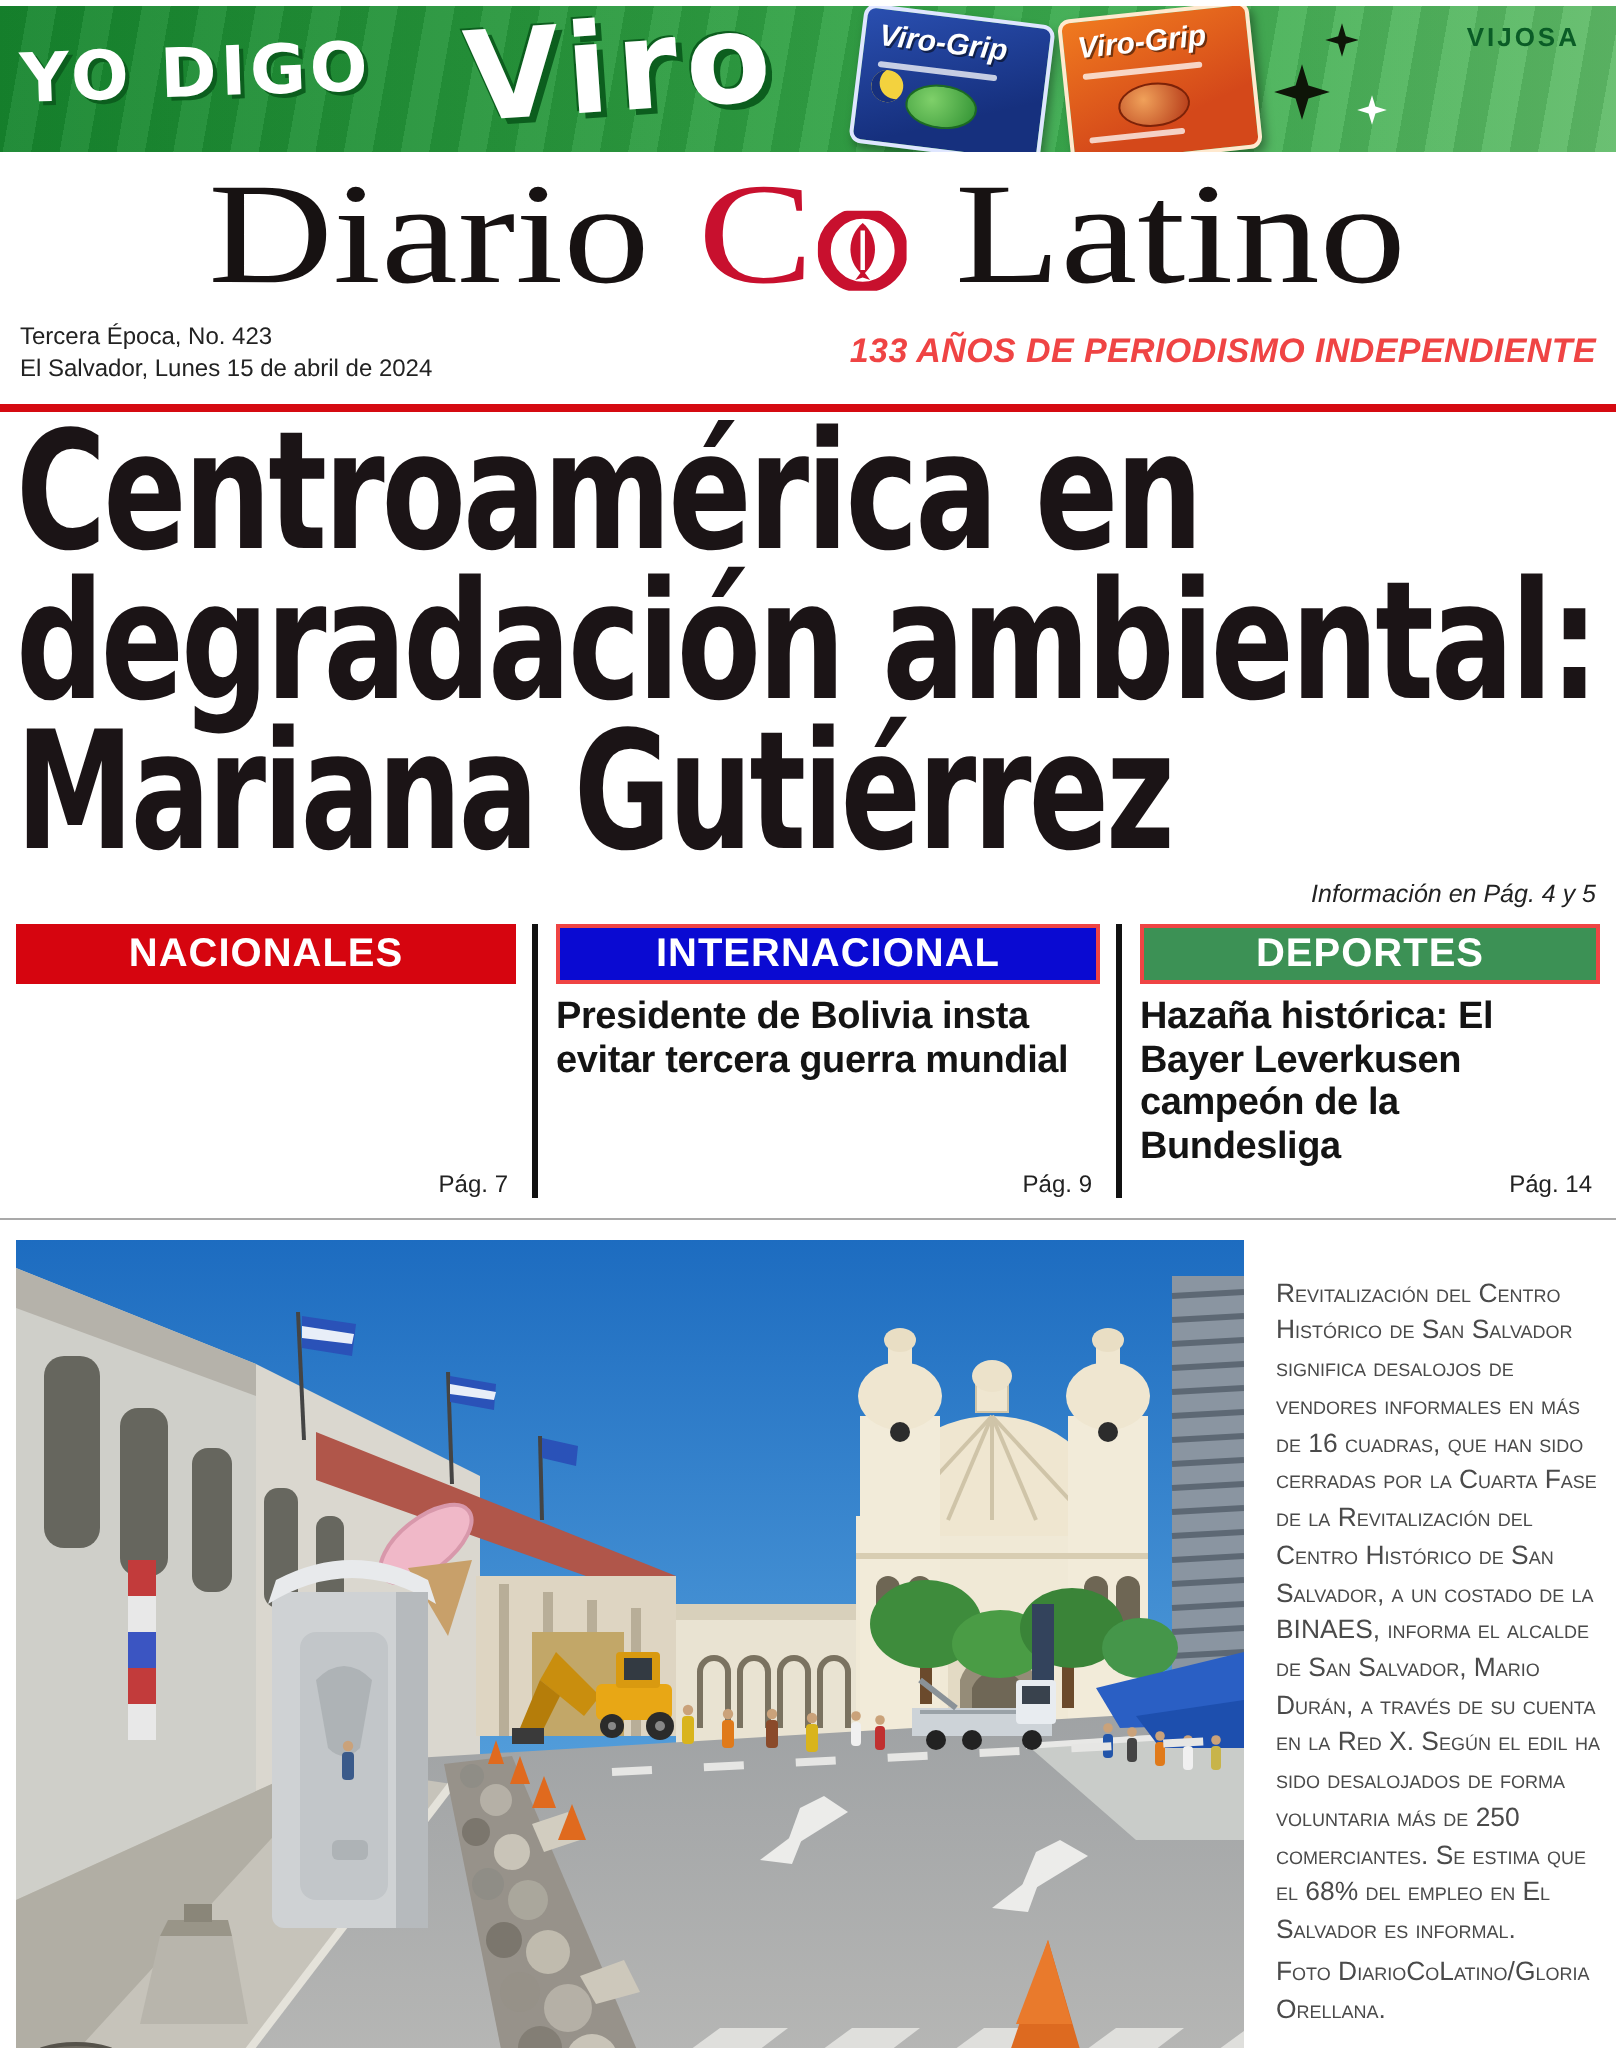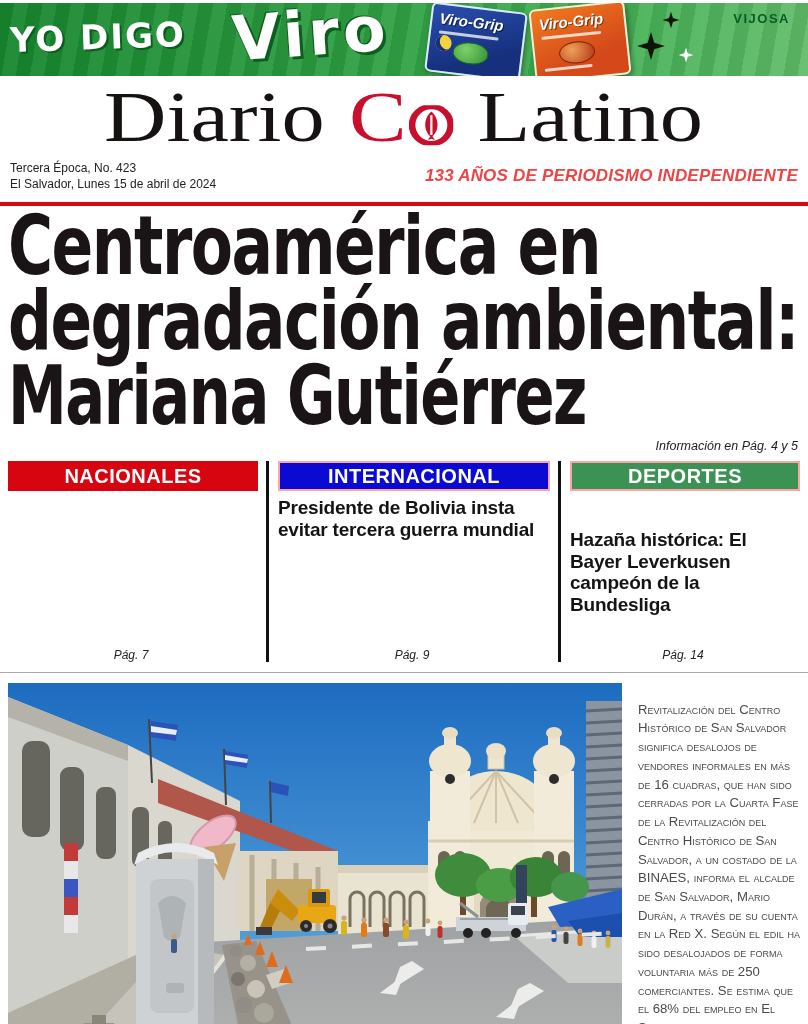--- a/index.html
+++ b/index.html
@@ -55,27 +55,27 @@
   
   .headline-wrap{padding:4px 8px 0 8px;}
   .headline-wrap text{font-family:"DejaVu Sans",sans-serif;font-weight:700;fill:#1b1416;letter-spacing:-2px;}
   .kicker{text-align:right;font-style:italic;font-size:12.5px;color:#222;padding-right:10px;margin-top:1px;}
 
   
   .sections{display:flex;margin:8px 8px 0 8px;min-height:118px;}
   .section-col{display:flex;flex-direction:column;}
   .col-1{width:250px;}
   .col-2{width:272px;border-left:3px solid #111;margin-left:8px;padding-left:9px;}
-  .col-3{width:266px;border-left:3px solid #111;margin-left:8px;padding-left:9px;flex:1;gap:32px;}
+  .col-3{width:266px;border-left:3px solid #111;margin-left:8px;padding-left:9px;flex:1;}
   .section-bar{height:30px;color:#fff;font-weight:bold;font-size:20px;text-align:center;line-height:30px;
     letter-spacing:.5px;}
-  .bar-outlined{border:2px solid #fca5a5;line-height:26px;height:26px;}
+  .bar-outlined{border:2px solid #ef4444;line-height:26px;height:26px;}
   .section-head{font-weight:bold;font-size:19px;line-height:1.14;color:#141414;margin-top:6px;
     letter-spacing:-0.2px;}
-  .section-page{margin-top:auto;text-align:center;font-style:italic;font-size:12px;color:#222;padding-right:4px;}
+  .section-page{margin-top:auto;text-align:right;font-size:12px;color:#222;padding-right:4px;}
 
   .hairline{height:1px;background:#a9a9a9;margin-top:10px;}
 
   
   .photo-row{display:flex;margin-top:10px;padding:0 8px;gap:16px;}
   .photo-frame{width:614px;height:432px;flex:0 0 auto;overflow:hidden;}
   .caption-col{flex:1;padding-top:18px;}
   .caption, .credit{font-variant:small-caps;font-size:13.2px;line-height:1.42;color:#4a4a4a;margin:0;}
   .credit{margin-top:2px;}
 </style>

